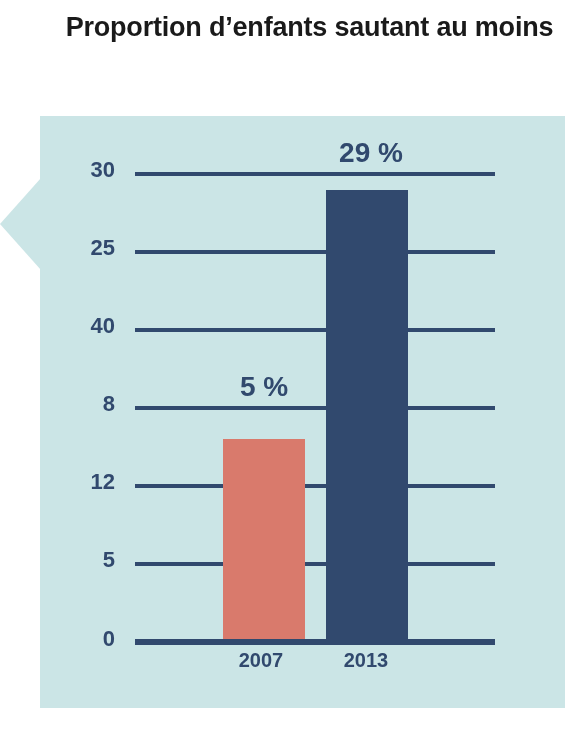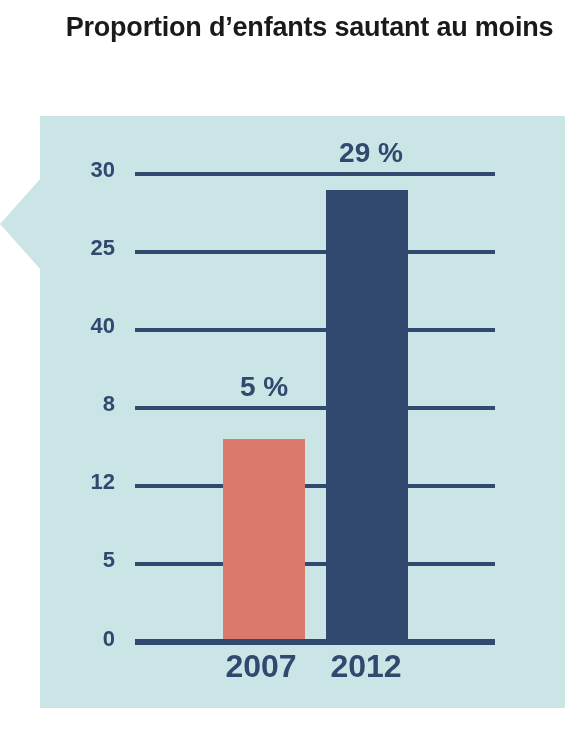--- a/index.html
+++ b/index.html
@@ -119,21 +119,21 @@
     text-align: center;
   }
   .value-2007 { left: 202px; width: 124px; top: 373px; }
   .value-2013 { left: 309px; width: 124px; top: 139px; }
 
   
   .xlabel {
     position: absolute;
     top: 650px;
     color: #31496e;
-    font-size: 32px;
+    font-size: 20px;
     font-weight: bold;
     line-height: 1;
     text-align: center;
   }
   .xlabel-2007 { left: 199px; width: 124px; }
   .xlabel-2013 { left: 304px; width: 124px; }
 </style>
 </head>
 <body>
 
@@ -184,15 +184,15 @@
     <div class="ytick">5</div>
   </div>
   <div class="ytick-wrap" style="top:628px;">
     <div class="ytick">0</div>
   </div>
 
   <div class="value-label value-2007">5 %</div>
   <div class="value-label value-2013">29 %</div>
 
   <div class="xlabel xlabel-2007">2007</div>
-  <div class="xlabel xlabel-2013">2012</div>
+  <div class="xlabel xlabel-2013">2013</div>
 
 </div>
 
 </body></html>

